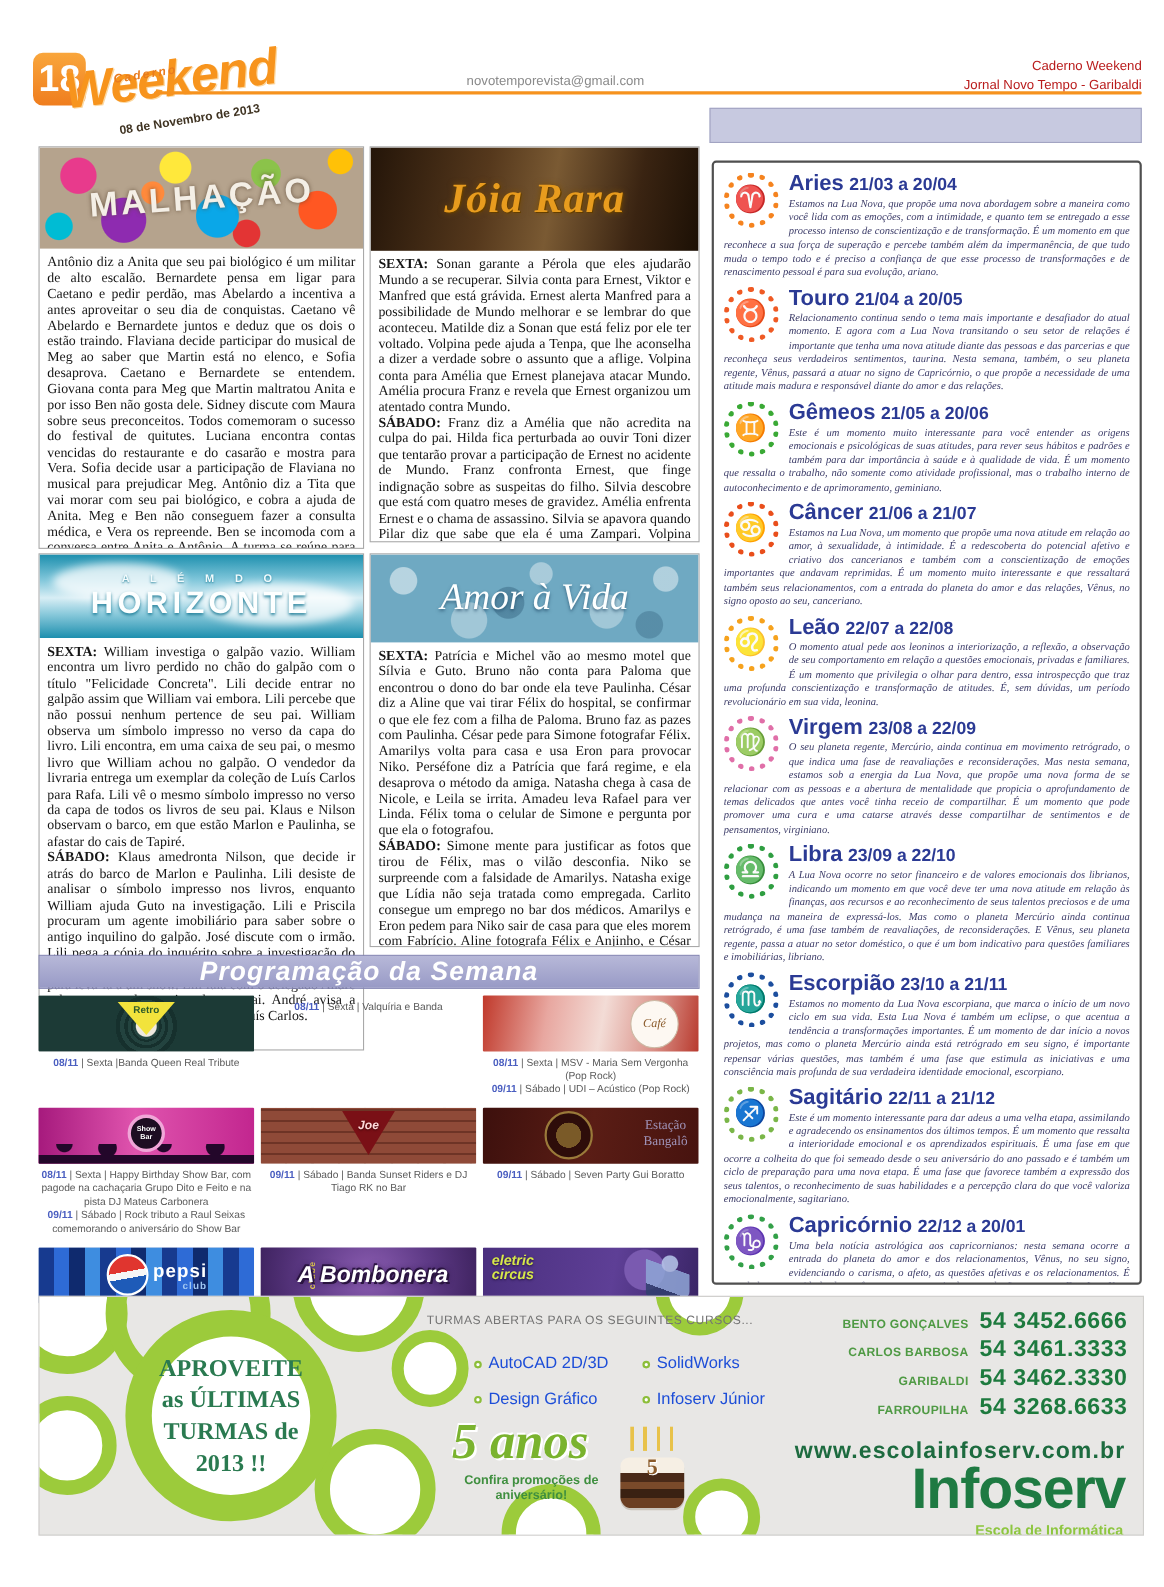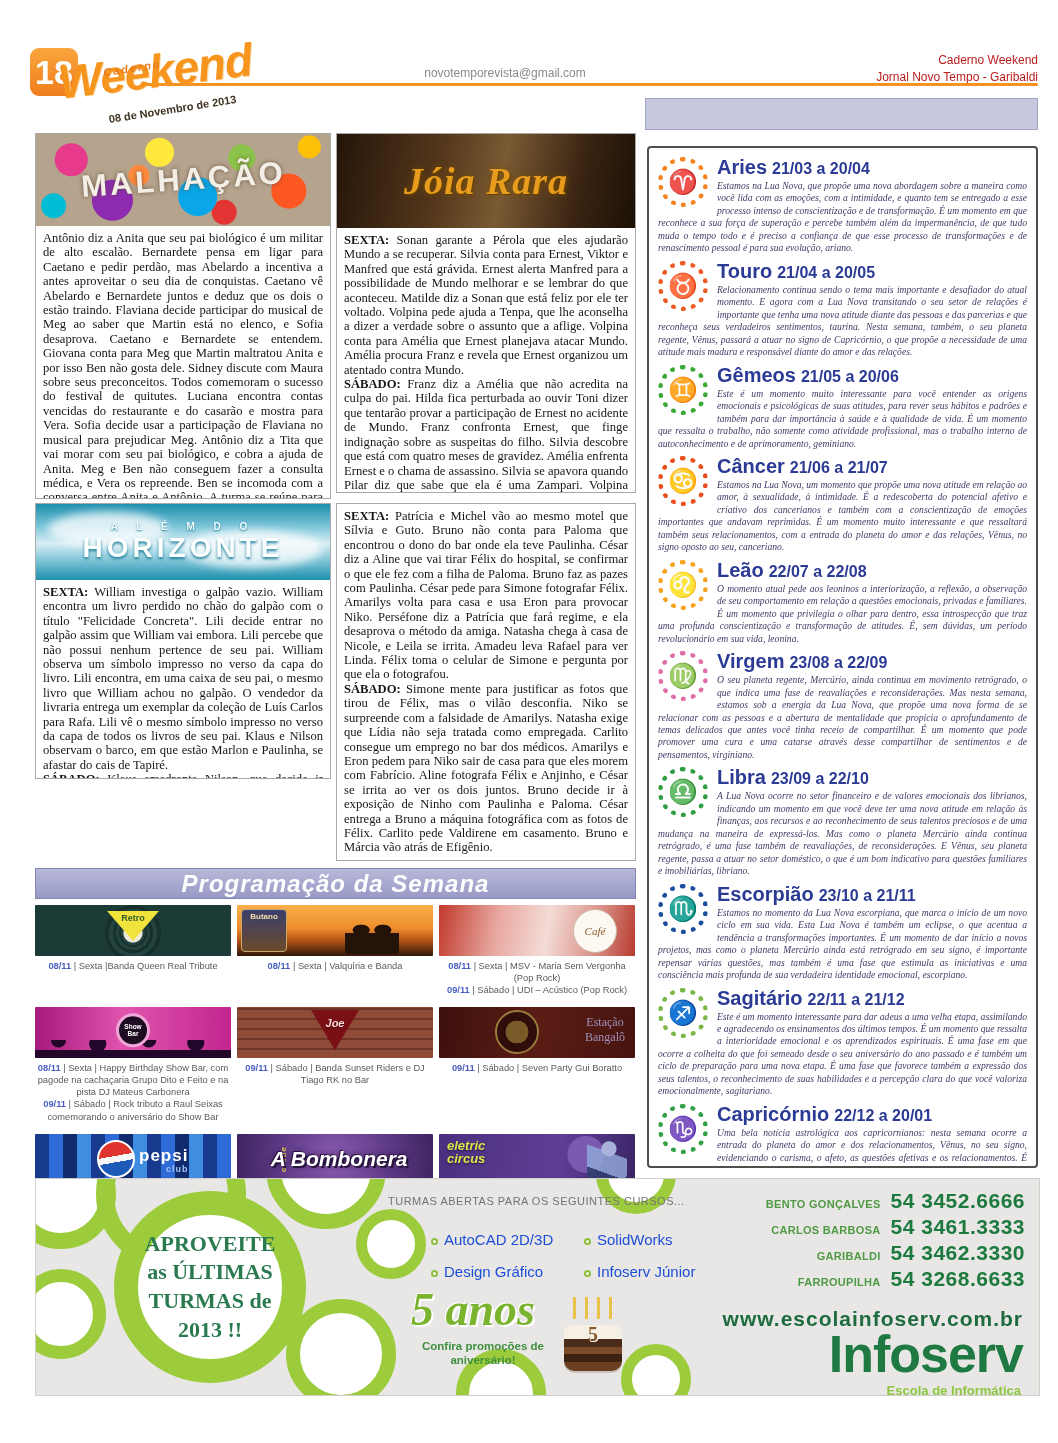--- a/index.html
+++ b/index.html
@@ -13,21 +13,21 @@
   .logo-weekend { position:absolute; left:58px; top:44px; font-size:46px; font-weight:bold; font-style:italic; color:#f7941d; transform:rotate(-7deg); text-shadow:1px 1px 0 #fbd9a4; letter-spacing:-1px; }
   .logo-date { position:absolute; left:108px; top:103px; font-size:11px; font-weight:bold; color:#3f3322; transform:rotate(-9deg); }
   .hdr-email { position:absolute; left:330px; top:66px; width:350px; text-align:center; font-size:12px; color:#8a8a8a; }
   .hdr-right { position:absolute; right:20px; top:52px; text-align:right; font-size:12px; color:#b91c1c; line-height:1.4; }
   .hdr-rule { position:absolute; left:140px; right:20px; top:83px; height:3px; background:#f6921e; border-radius:2px; }
 
   
   .soap-box { position:absolute; background:#fff; border:1px solid #a9a9a9; overflow:hidden; }
   #box-malhacao  { left:35px;  top:133px; width:296px; height:366px; }
   #box-joiarara  { left:336px; top:133px; width:300px; height:360px; }
-  #box-horizonte { left:35px;  top:503px; width:296px; height:276px; }
+  #box-horizonte { left:35px;  top:503px; width:296px; height:452px; }
   #box-amoravida { left:336px; top:503px; width:300px; height:358px; }
   .banner { position:relative; width:100%; display:flex; align-items:center; justify-content:center; overflow:hidden; }
   .malhacao-banner { height:92px; background-color:#b5a38d; background-image:
       radial-gradient(circle at 12% 28%, #e83a8c 0 16px, rgba(0,0,0,0) 17px),
       radial-gradient(circle at 26% 72%, #8e2bb0 0 20px, rgba(0,0,0,0) 21px),
       radial-gradient(circle at 42% 20%, #ffe83b 0 14px, rgba(0,0,0,0) 15px),
       radial-gradient(circle at 55% 68%, #0aa7e8 0 19px, rgba(0,0,0,0) 20px),
       radial-gradient(circle at 70% 26%, #8bc34a 0 13px, rgba(0,0,0,0) 14px),
       radial-gradient(circle at 86% 62%, #ff5722 0 17px, rgba(0,0,0,0) 18px),
       radial-gradient(circle at 6% 78%, #00bcd4 0 12px, rgba(0,0,0,0) 13px),
@@ -180,20 +180,23 @@
     </div>
     <p class="soap-text">
       <b class="day">SEXTA:</b>
       <span>William investiga o galpão vazio. William encontra um livro perdido no chão do galpão com o título "Felicidade Concreta". Lili decide entrar no galpão assim que William vai embora. Lili percebe que não possui nenhum pertence de seu pai. William observa um símbolo impresso no verso da capa do livro. Lili encontra, em uma caixa de seu pai, o mesmo livro que William achou no galpão. O vendedor da livraria entrega um exemplar da coleção de Luís Carlos para Rafa. Lili vê o mesmo símbolo impresso no verso da capa de todos os livros de seu pai. Klaus e Nilson observam o barco, em que estão Marlon e Paulinha, se afastar do cais de Tapiré.</span><br>
       <b class="day">SÁBADO:</b>
       <span>Klaus amedronta Nilson, que decide ir atrás do barco de Marlon e Paulinha. Lili desiste de analisar o símbolo impresso nos livros, enquanto William ajuda Guto na investigação. Lili e Priscila procuram um agente imobiliário para saber sobre o antigo inquilino do galpão. José discute com o irmão. Lili pega a cópia do inquérito sobre a investigação do sumiço de Luís Carlos. Álvaro chega à casa de Priscila para levá-la a um show. Lili fala com o delegado André sobre o caso do sumiço de seu pai. André avisa a Thomaz que Lili está à procura de Luís Carlos.</span>
     </p>
   </section>
 
   <section class="soap-box" id="box-amoravida">
+    <div class="banner amoravida-banner">
+      <span class="amoravida-title">Amor à Vida</span>
+    </div>
     <p class="soap-text">
       <b class="day">SEXTA:</b>
       <span>Patrícia e Michel vão ao mesmo motel que Sílvia e Guto. Bruno não conta para Paloma que encontrou o dono do bar onde ela teve Paulinha. César diz a Aline que vai tirar Félix do hospital, se confirmar o que ele fez com a filha de Paloma. Bruno faz as pazes com Paulinha. César pede para Simone fotografar Félix. Amarilys volta para casa e usa Eron para provocar Niko. Perséfone diz a Patrícia que fará regime, e ela desaprova o método da amiga. Natasha chega à casa de Nicole, e Leila se irrita. Amadeu leva Rafael para ver Linda. Félix toma o celular de Simone e pergunta por que ela o fotografou.</span><br>
       <b class="day">SÁBADO:</b>
       <span>Simone mente para justificar as fotos que tirou de Félix, mas o vilão desconfia. Niko se surpreende com a falsidade de Amarilys. Natasha exige que Lídia não seja tratada como empregada. Carlito consegue um emprego no bar dos médicos. Amarilys e Eron pedem para Niko sair de casa para que eles morem com Fabrício. Aline fotografa Félix e Anjinho, e César se irrita ao ver os dois juntos. Bruno decide ir à exposição de Ninho com Paulinha e Paloma. César entrega a Bruno a máquina fotográfica com as fotos de Félix. Carlito pede Valdirene em casamento. Bruno e Márcia vão atrás de Efigênio.</span>
     </p>
   </section>
 
   <div class="horo-band"></div>
   <div class="horo-box">
@@ -290,24 +293,20 @@
       <div class="thumb thumb-queen">
         <span class="lbl-retro">Retro</span>
         <span class="tri"></span>
       </div>
       <figcaption class="caption">
         <div><span class="cap-date">08/11</span> <span>| Sexta |Banda Queen Real Tribute</span></div>
       </figcaption>
     </figure>
 
     <figure class="event">
-      <div class="thumb thumb-valquiria">
-        <span class="badge">Butano</span>
-        <span class="sil"></span>
-      </div>
       <figcaption class="caption">
         <div><span class="cap-date">08/11</span> <span>| Sexta | Valquíria e Banda</span></div>
       </figcaption>
     </figure>
 
     <figure class="event">
       <div class="thumb thumb-cafe">
         <span class="cup">Café</span>
       </div>
       <figcaption class="caption">

